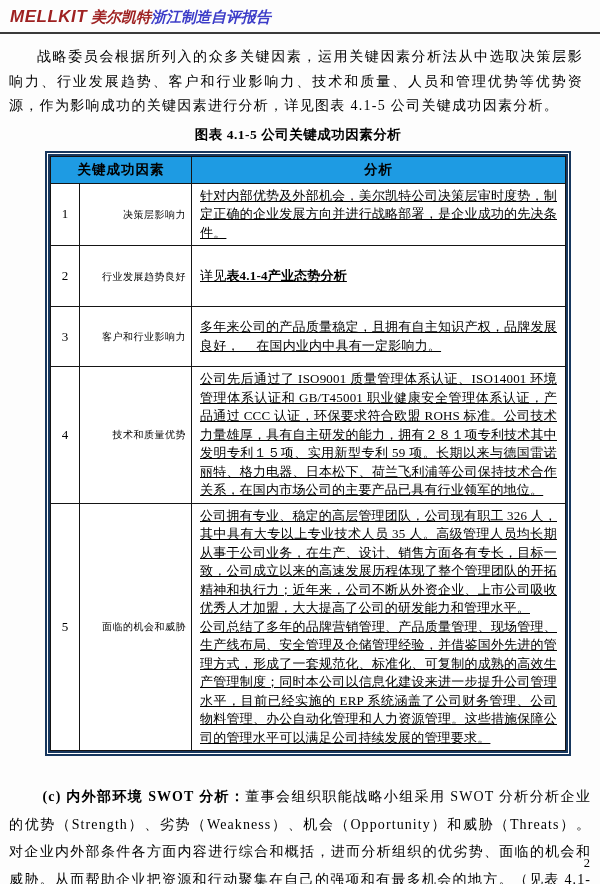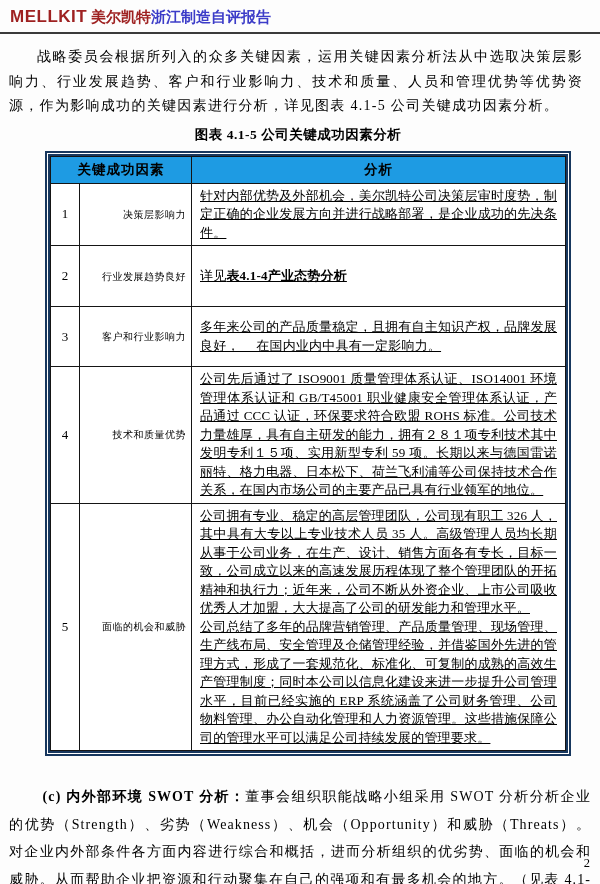--- a/index.html
+++ b/index.html
@@ -8,20 +8,21 @@
     background: #fdfdfd;
     position: relative;
     font-family: "Liberation Serif", "DejaVu Serif", serif;
     color: #000;
     overflow: hidden;
   }
   .page-header {
     padding: 7px 18px 5px 10px;
     border-bottom: 2px solid #3a3a3a;
     white-space: nowrap;
+    font-style: italic;
   }
   .brand {
     font-family: "Liberation Sans", "DejaVu Sans", sans-serif;
     font-weight: bold;
     font-size: 17px;
     letter-spacing: 0.5px;
     color: var(--brand-red, #A32424);
   }
   .brand-cn {
     font-size: 15px;

